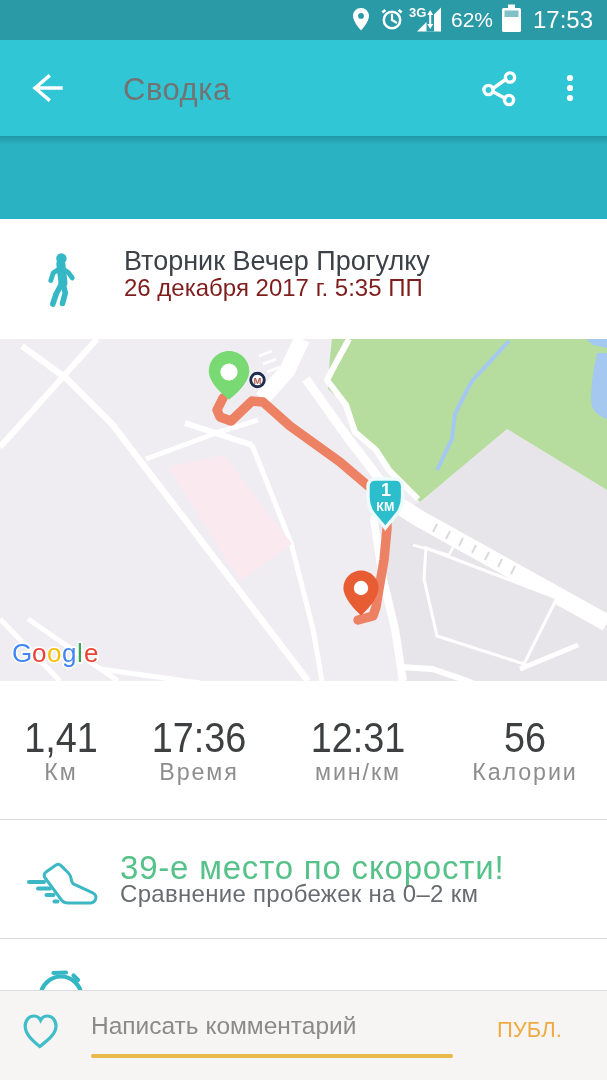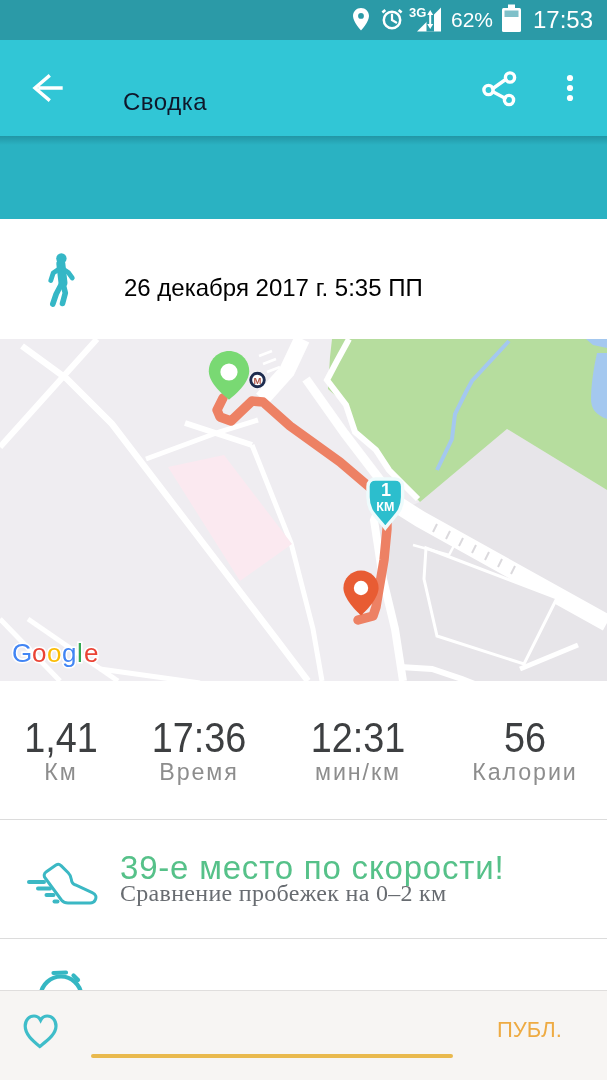--- a/index.html
+++ b/index.html
@@ -39,21 +39,21 @@
 
     <text x="188" y="28" font-size="24" fill="#fff">17:53</text>
   </svg>
 
   <div class="abs" style="left:0;top:40px;width:607px;height:96px;background:#31c6d6;"></div>
 
   <svg class="abs" style="left:30px;top:71px;" width="36" height="36" viewBox="0 0 36 36">
     <path d="M 31 17 H 10 M 18.5 5.5 L 5 17 L 18.5 28.5" stroke="#fff" stroke-width="3.4" fill="none" stroke-linecap="square"></path>
   </svg>
 
-  <div class="abs" style="left:123px;top:88px;font-size:24px;letter-spacing:0.5px;color:#0f172a;">Сводка</div>
+  <div class="abs" style="left:123px;top:72px;font-size:31px;letter-spacing:0.5px;color:#737373;">Сводка</div>
 
   <svg class="abs" style="left:478px;top:66px;" width="44" height="44" viewBox="0 0 44 44">
     <g stroke="#fff" fill="none" stroke-width="3.4">
       <path d="M 13.5 23.5 L 29 12.5 M 13.5 25 L 28.5 33"></path>
       <circle cx="10.5" cy="24" r="4.6"></circle>
       <circle cx="32" cy="11.5" r="4.6"></circle>
       <circle cx="31" cy="34" r="4.6"></circle>
     </g>
   </svg>
 
@@ -75,22 +75,23 @@
     <g stroke="#35b7c6" fill="none" stroke-linecap="round" stroke-linejoin="round">
       <path d="M 14.8 11.5 L 17 31" stroke-width="9"></path>
       <path d="M 15.5 16 L 22.3 20.5 L 26.3 26" stroke-width="4.8"></path>
       <path d="M 14.5 16 L 7.2 21 L 4.8 28.5" stroke-width="4.8"></path>
       <path d="M 16.8 31 L 19.3 41 L 16.5 51.5" stroke-width="5.6"></path>
       <path d="M 16 31 L 10.2 42 L 6.8 52" stroke-width="5.6"></path>
     </g>
     <circle cx="15.4" cy="6.5" r="5.2" fill="#35b7c6"></circle>
   </svg>
 
-
-  <div class="abs" style="left:124px;top:274px;font-size:24px;color:#000000;">26 декабря 2017 г. 5:35 ПП</div>
+  <div class="abs" style="left:124px;top:246px;font-size:27px;color:#3c4247;">Вторник Вечер Прогулку</div>
+
+  <div class="abs" style="left:124px;top:274px;font-size:24px;color:#7f1d1d;">26 декабря 2017 г. 5:35 ПП</div>
 
   <svg class="abs" style="left:0;top:339px;" width="607" height="342" viewBox="0 0 607 342">
 
     <rect x="0" y="0" width="607" height="342" fill="#efedf1"></rect>
 
     <polygon points="420,163 507,90 607,151 607,342 402,342 374,181" fill="#e7e5e9"></polygon>
 
     <polygon points="332,0 607,0 607,151 507,90 420,163 389,131 376,111 355,93 346,66 328,50 330,18" fill="#b6dd9e"></polygon>
 
     <polygon points="586,0 607,0 607,9 593,6" fill="#a4c8ef"></polygon>
@@ -201,36 +202,37 @@
       <path d="M 21 10 L 31 3 c 1.5 -1 3.5 -1 4.8 0.4 l 7.4 7.4 c 2.6 2.6 3 3.6 3.2 6.8 c 0.2 2.8 1.6 4.6 4.2 5.4 l 16.6 7.6 c 3.6 1.6 4.6 4.2 3 7.4 c -1 2 -2.6 3 -5 3 H 43 c -2.8 0 -4.6 -0.8 -6.4 -2.8 L 20.2 16 c -1.6 -1.9 -1.2 -4.7 0.8 -6 z"></path>
       <path d="M 4 20 h 15" stroke-width="4"></path>
       <path d="M 13 26.5 h 12" stroke-width="4"></path>
       <path d="M 21.5 33 h 7" stroke-width="4"></path>
       <path d="M 29.5 39.5 h 3" stroke-width="4"></path>
     </g>
   </svg>
 
   <div class="abs" style="left:120px;top:849px;font-size:33px;letter-spacing:0.8px;color:#56c189;">39-е место по скорости!</div>
 
-  <div class="abs" style="left:120px;top:880px;font-size:24px;letter-spacing:0.3px;color:#686c71;font-family:Liberation Serif, serif;">Сравнение пробежек на 0–2 км</div>
+  <div class="abs" style="left:120px;top:880px;font-size:24px;letter-spacing:0.3px;color:#686c71;">Сравнение пробежек на 0–2 км</div>
 
   <div class="abs" style="left:0;top:938px;width:607px;height:1px;background:#dcdcdc;"></div>
 
   <svg class="abs" style="left:36px;top:962px;" width="52" height="33" viewBox="0 0 52 33">
     <g stroke="#35b7c3" fill="none" stroke-width="4.2" stroke-linecap="round">
       <path d="M 17.5 11 L 30 10.5"></path>
       <path d="M 37.5 13.5 L 42 18"></path>
       <path d="M 4.6 33 A 20.5 20.5 0 0 1 45.4 33"></path>
     </g>
   </svg>
 
   <div class="abs" style="left:0;top:990px;width:607px;height:90px;background:#f7f5f3;border-top:1px solid #e0dedd;box-sizing:border-box;"></div>
 
   <svg class="abs" style="left:22px;top:1009px;" width="38" height="42" viewBox="0 0 38 42">
     <path d="M 17.8 37.5 C 10 31 3.2 25.2 3.2 17 C 3.2 11 7.2 7 12 7 c 3.1 0 5.3 1.7 6.6 4.2 C 19.9 8.7 22.1 7 25.2 7 C 30 7 34 11 34 17 C 34 25.2 25.6 31.2 17.8 37.5 z" fill="none" stroke="#3fbdc9" stroke-width="3.2"></path>
   </svg>
 
+  <div class="abs" style="left:91px;top:1012px;font-size:24.5px;color:#8a8a8a;">Написать комментарий</div>
 
   <div class="abs" style="left:91px;top:1054px;width:362px;height:4px;background:#e9b94d;border-radius:2px;"></div>
 
   <div class="abs" style="left:497px;top:1017px;font-size:22px;color:#eeab43;">ПУБЛ.</div>
 
 </div>
 
 </body></html>

